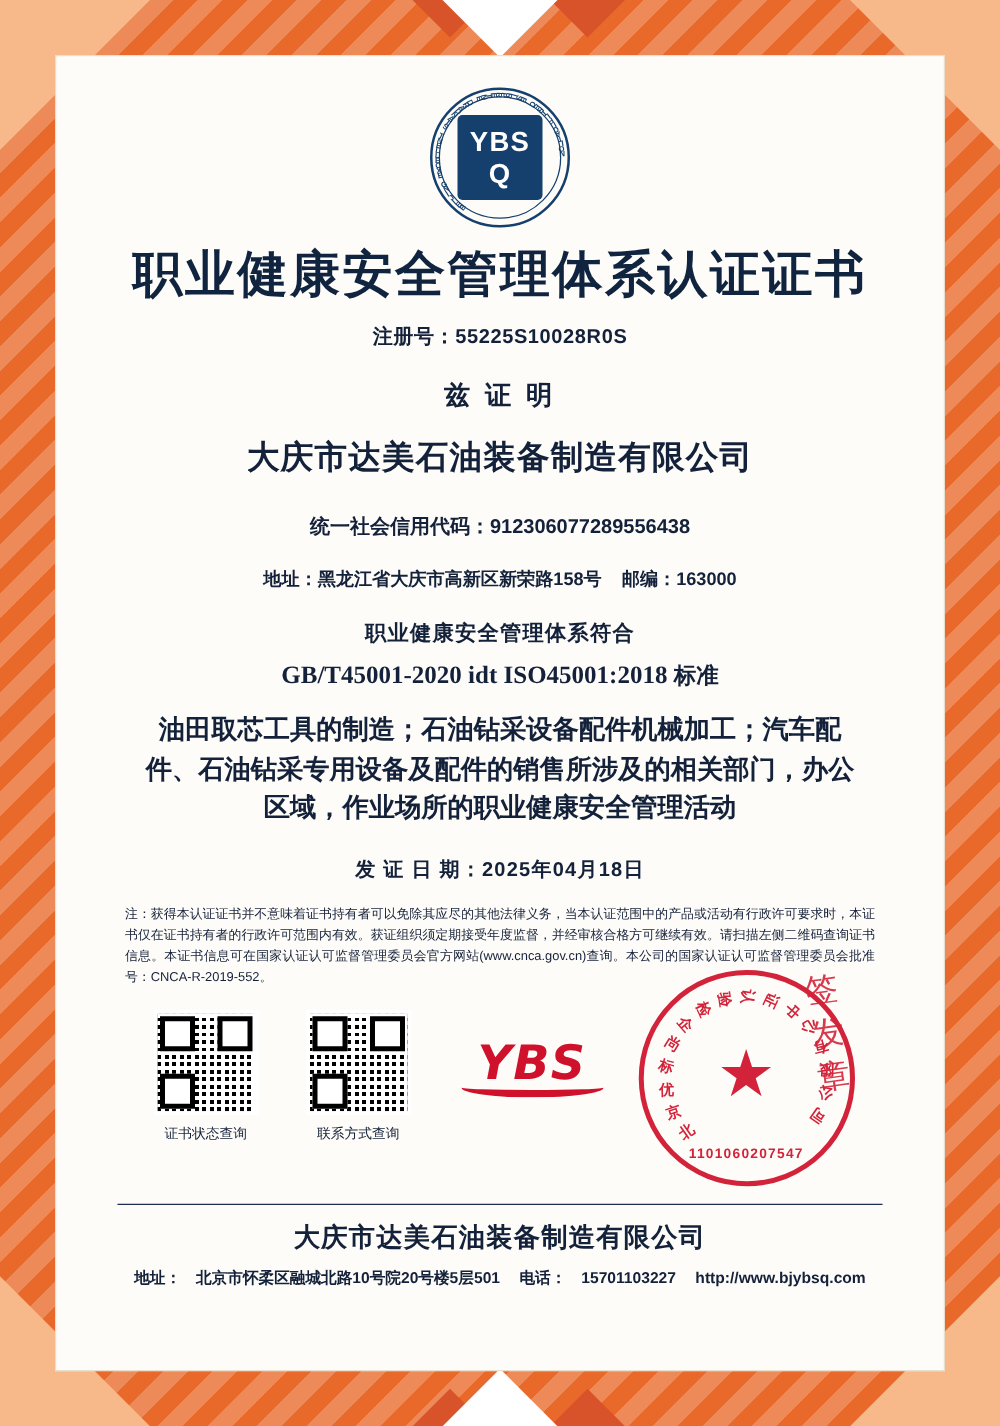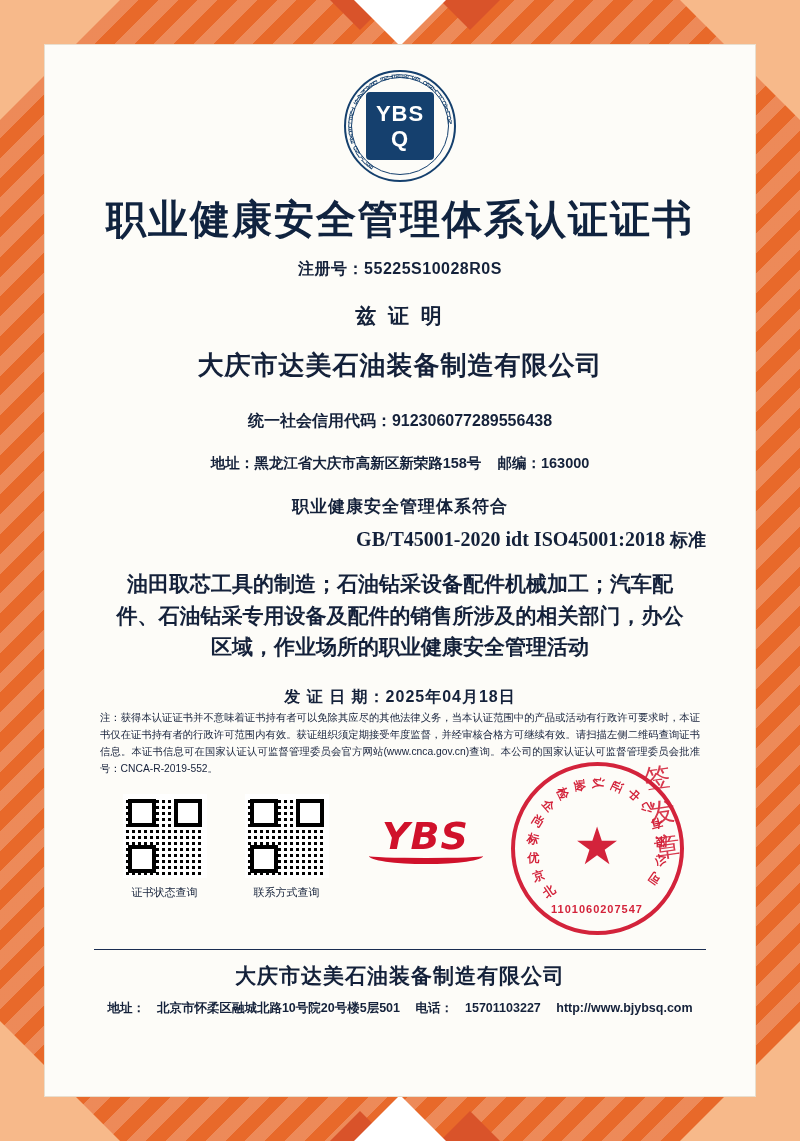--- a/index.html
+++ b/index.html
@@ -124,21 +124,20 @@
     margin-top:22px;
     font-size:17px;
     font-weight:bold;
     letter-spacing:1px;
   }
   .standard{
     margin-top:10px;
     font-size:20px;
     font-weight:bold;
     font-family:"Liberation Serif","DejaVu Serif",serif;
-    text-align:right;
   }
   .standard .cn{font-family:"DejaVu Sans","Liberation Sans",sans-serif;font-size:18px;}
   .scope-label{
     margin-top:6px;
     font-size:17px;
     font-weight:bold;
   }
   .scope{
     margin-top:16px;
     font-size:21px;
@@ -147,20 +146,21 @@
     padding:0 14px;
   }
   .dates{
     margin-top:20px;
     font-size:16px;
     font-weight:bold;
     line-height:1.7;
   }
   .dates .row{letter-spacing:1px;}
   .note{
+    margin-top:14px;
     font-size:10.3px;
     line-height:1.65;
     text-align:justify;
     padding:0 6px;
     color:#15203a;
   }
 
   .codes{
     margin-top:16px;
     display:flex;

